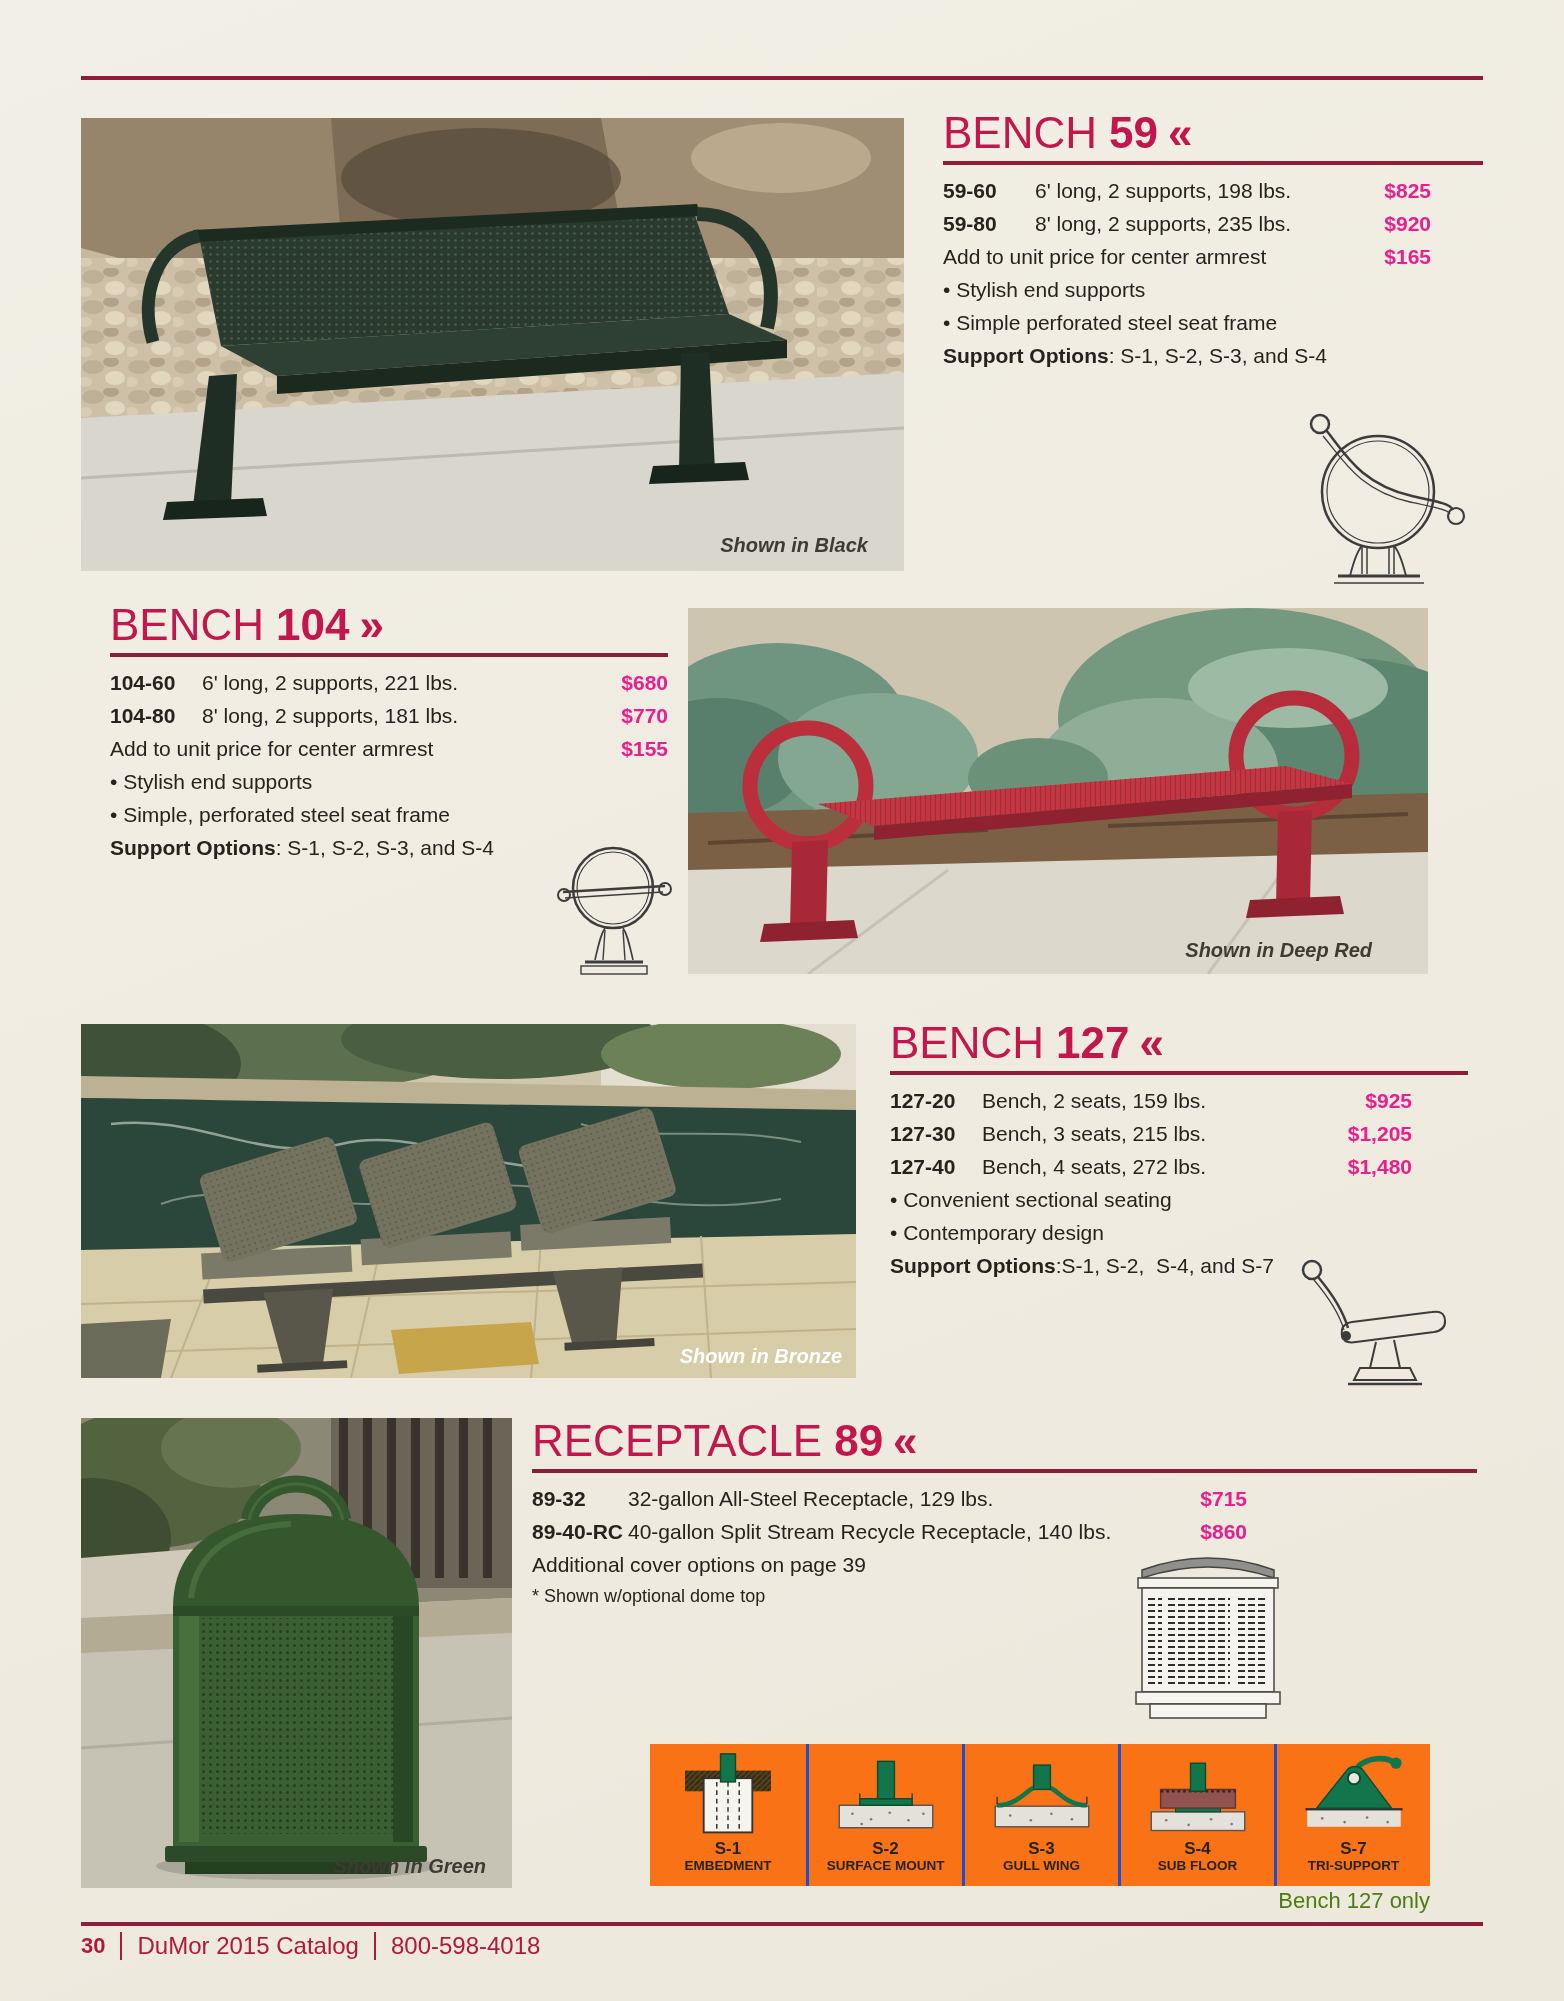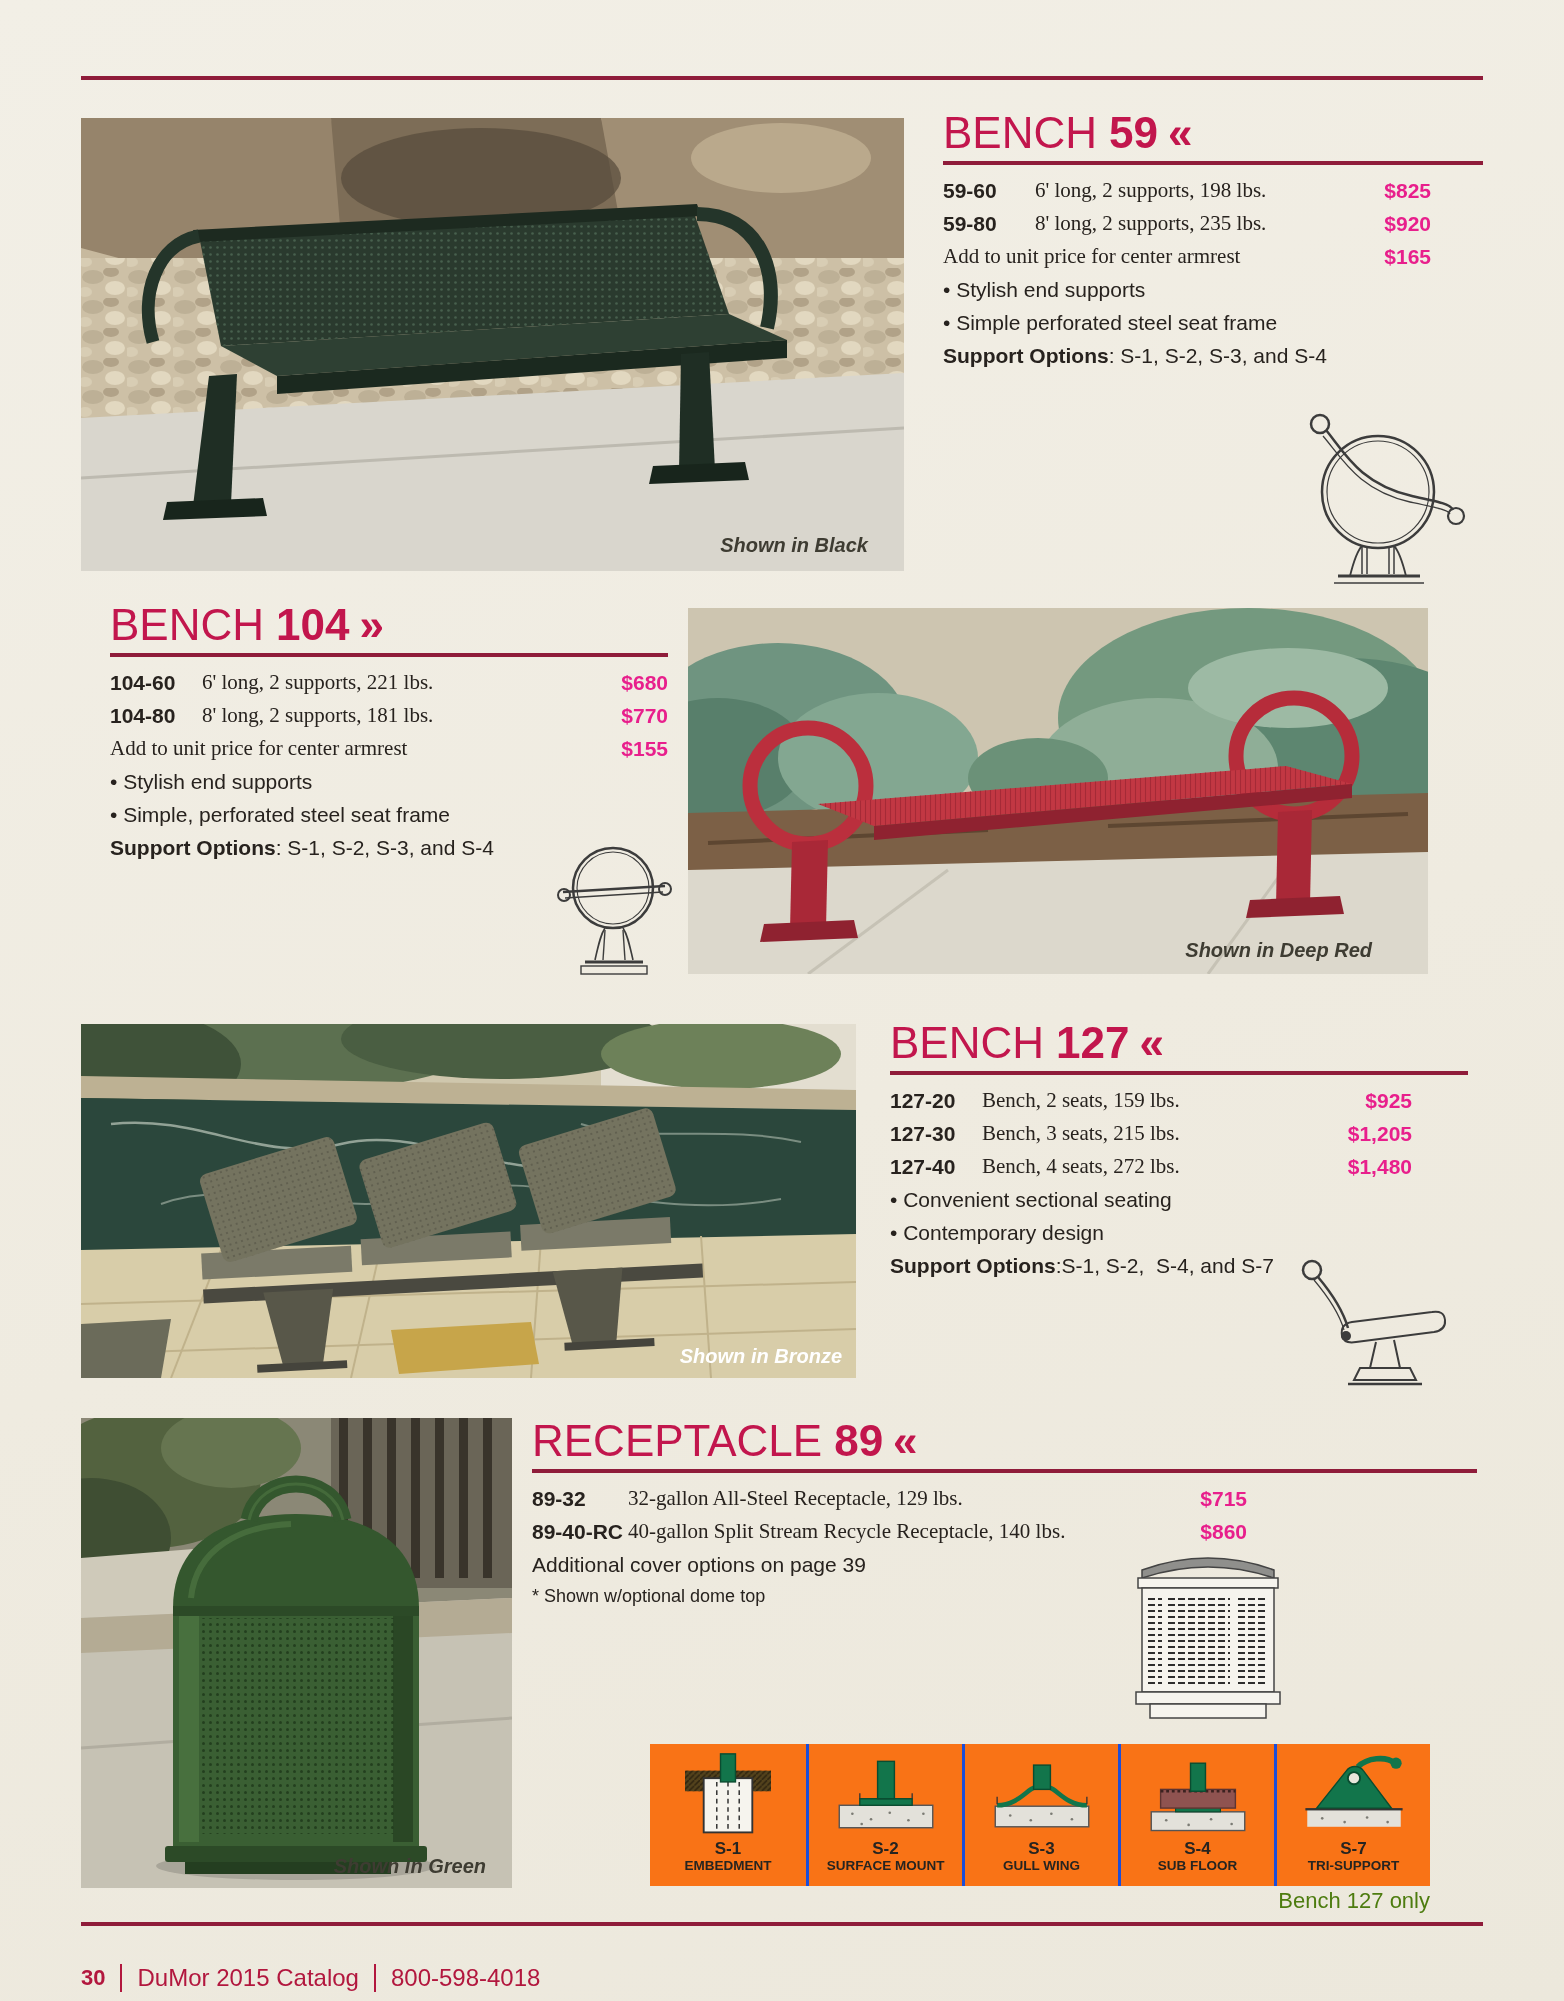--- a/index.html
+++ b/index.html
@@ -24,21 +24,21 @@
 
   .info { position:absolute; }
   .section-title { font-size:44px; line-height:50px; color:#c2164d; white-space:nowrap; }
   .section-title .num { font-weight:bold; margin-left:12px; }
   .section-title .chev { font-weight:bold; margin-left:10px; letter-spacing:-2px; }
   .title-rule { height:4px; background:#8f1c3a; margin-top:3px; margin-bottom:9px; }
 
   .spec-row { display:flex; font-size:21px; line-height:33px; }
   .spec-row .code { font-weight:bold; flex:0 0 92px; }
   .spec-row.wide-code .code { flex:0 0 96px; }
-  .spec-row .desc { white-space:nowrap;font-family:Liberation Serif, serif; }
+  .spec-row .desc { white-space:nowrap; }
   .spec-row .price { margin-left:auto; font-weight:bold; color:#e81f8c; }
   .inset-52 .price { padding-right:52px; }
   .inset-56 .price { padding-right:56px; }
 
   .plain-line { font-size:21px; line-height:33px; }
   .support-line { font-size:21px; line-height:33px; white-space:pre-wrap; }
   .support-line b { font-weight:bold; }
   .footnote-line { font-size:18px; line-height:30px; }
 
   .icon-box { position:absolute; }
@@ -471,19 +471,19 @@
       <circle cx="60" cy="28" r="6.5" fill="#e9e6dc" stroke="#0a4c30" stroke-width="2"></circle>
     </svg>
     <div class="strip-code">S-7</div>
     <div class="strip-label">TRI-SUPPORT</div>
   </div>
 </div>
 
 <div class="note-127" style="left:1150px; top:1888px; width:280px;">Bench 127 only</div>
 
 <div class="rule" style="left:81px; top:1922px; width:1402px;"></div>
-<div class="footer" style="left:81px; top:1932px;margin-top:32px;">
+<div class="footer" style="left:81px; top:1932px;">
   <span class="pg">30</span>
   <span class="vbar"></span>
   <span>DuMor 2015 Catalog</span>
   <span class="vbar"></span>
   <span>800-598-4018</span>
 </div>
 
 </body></html>

